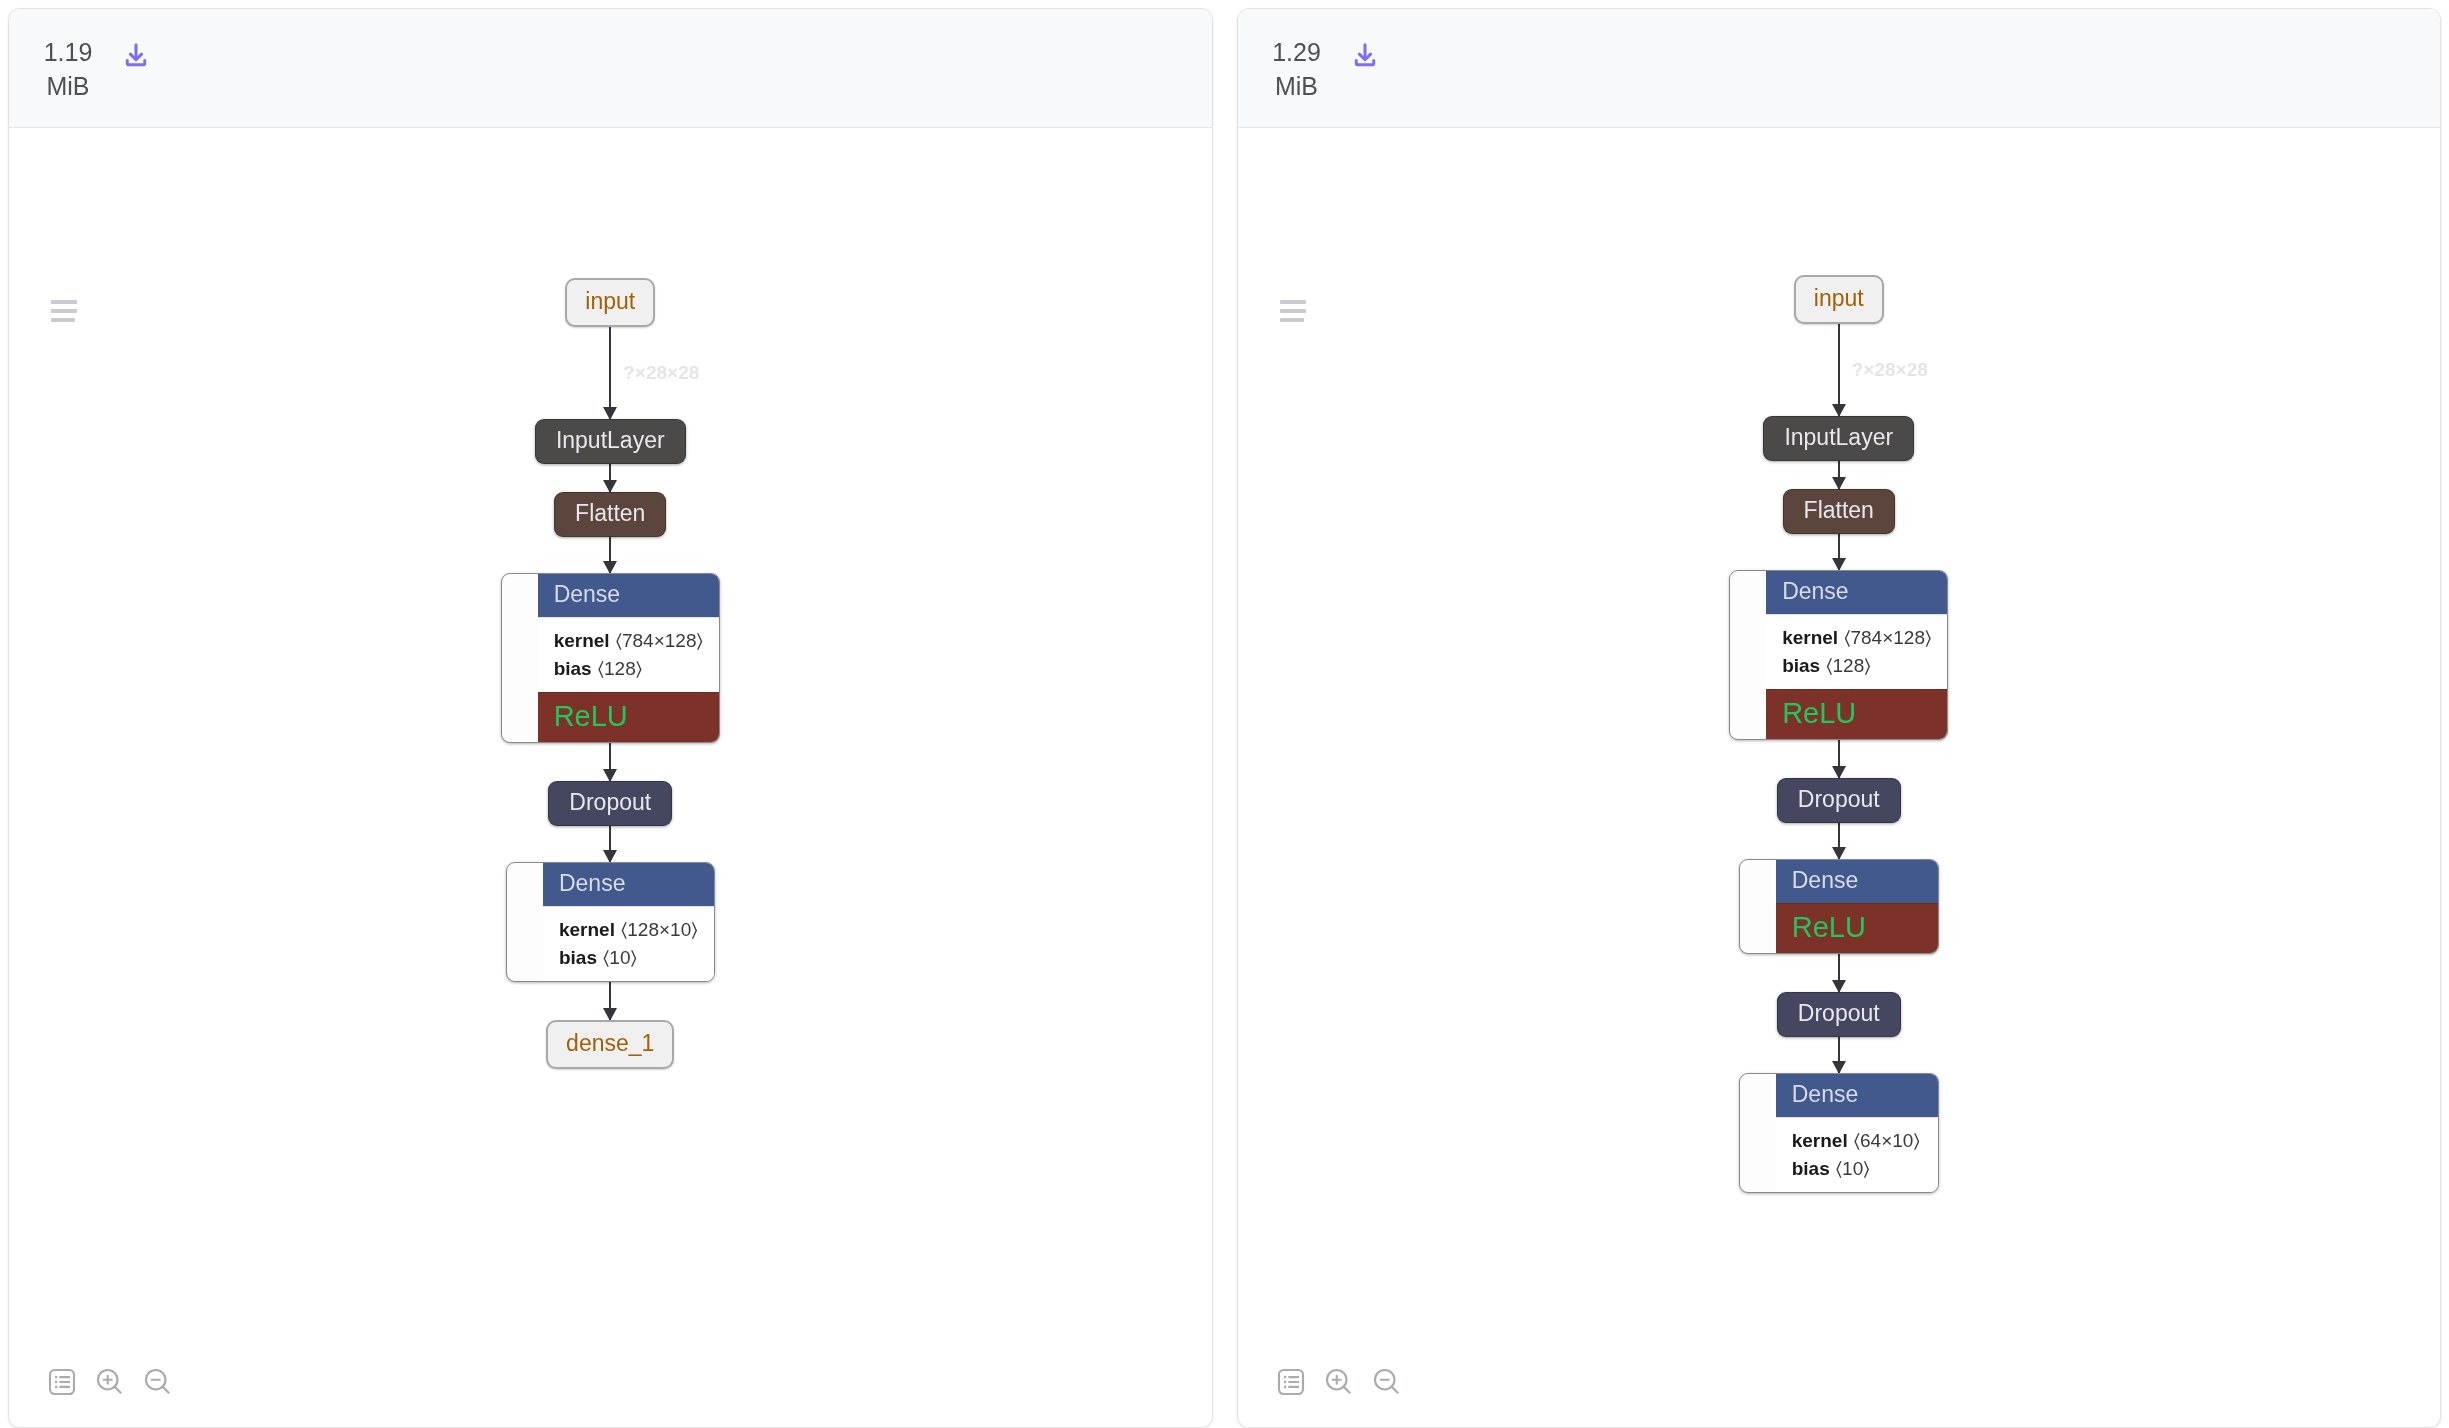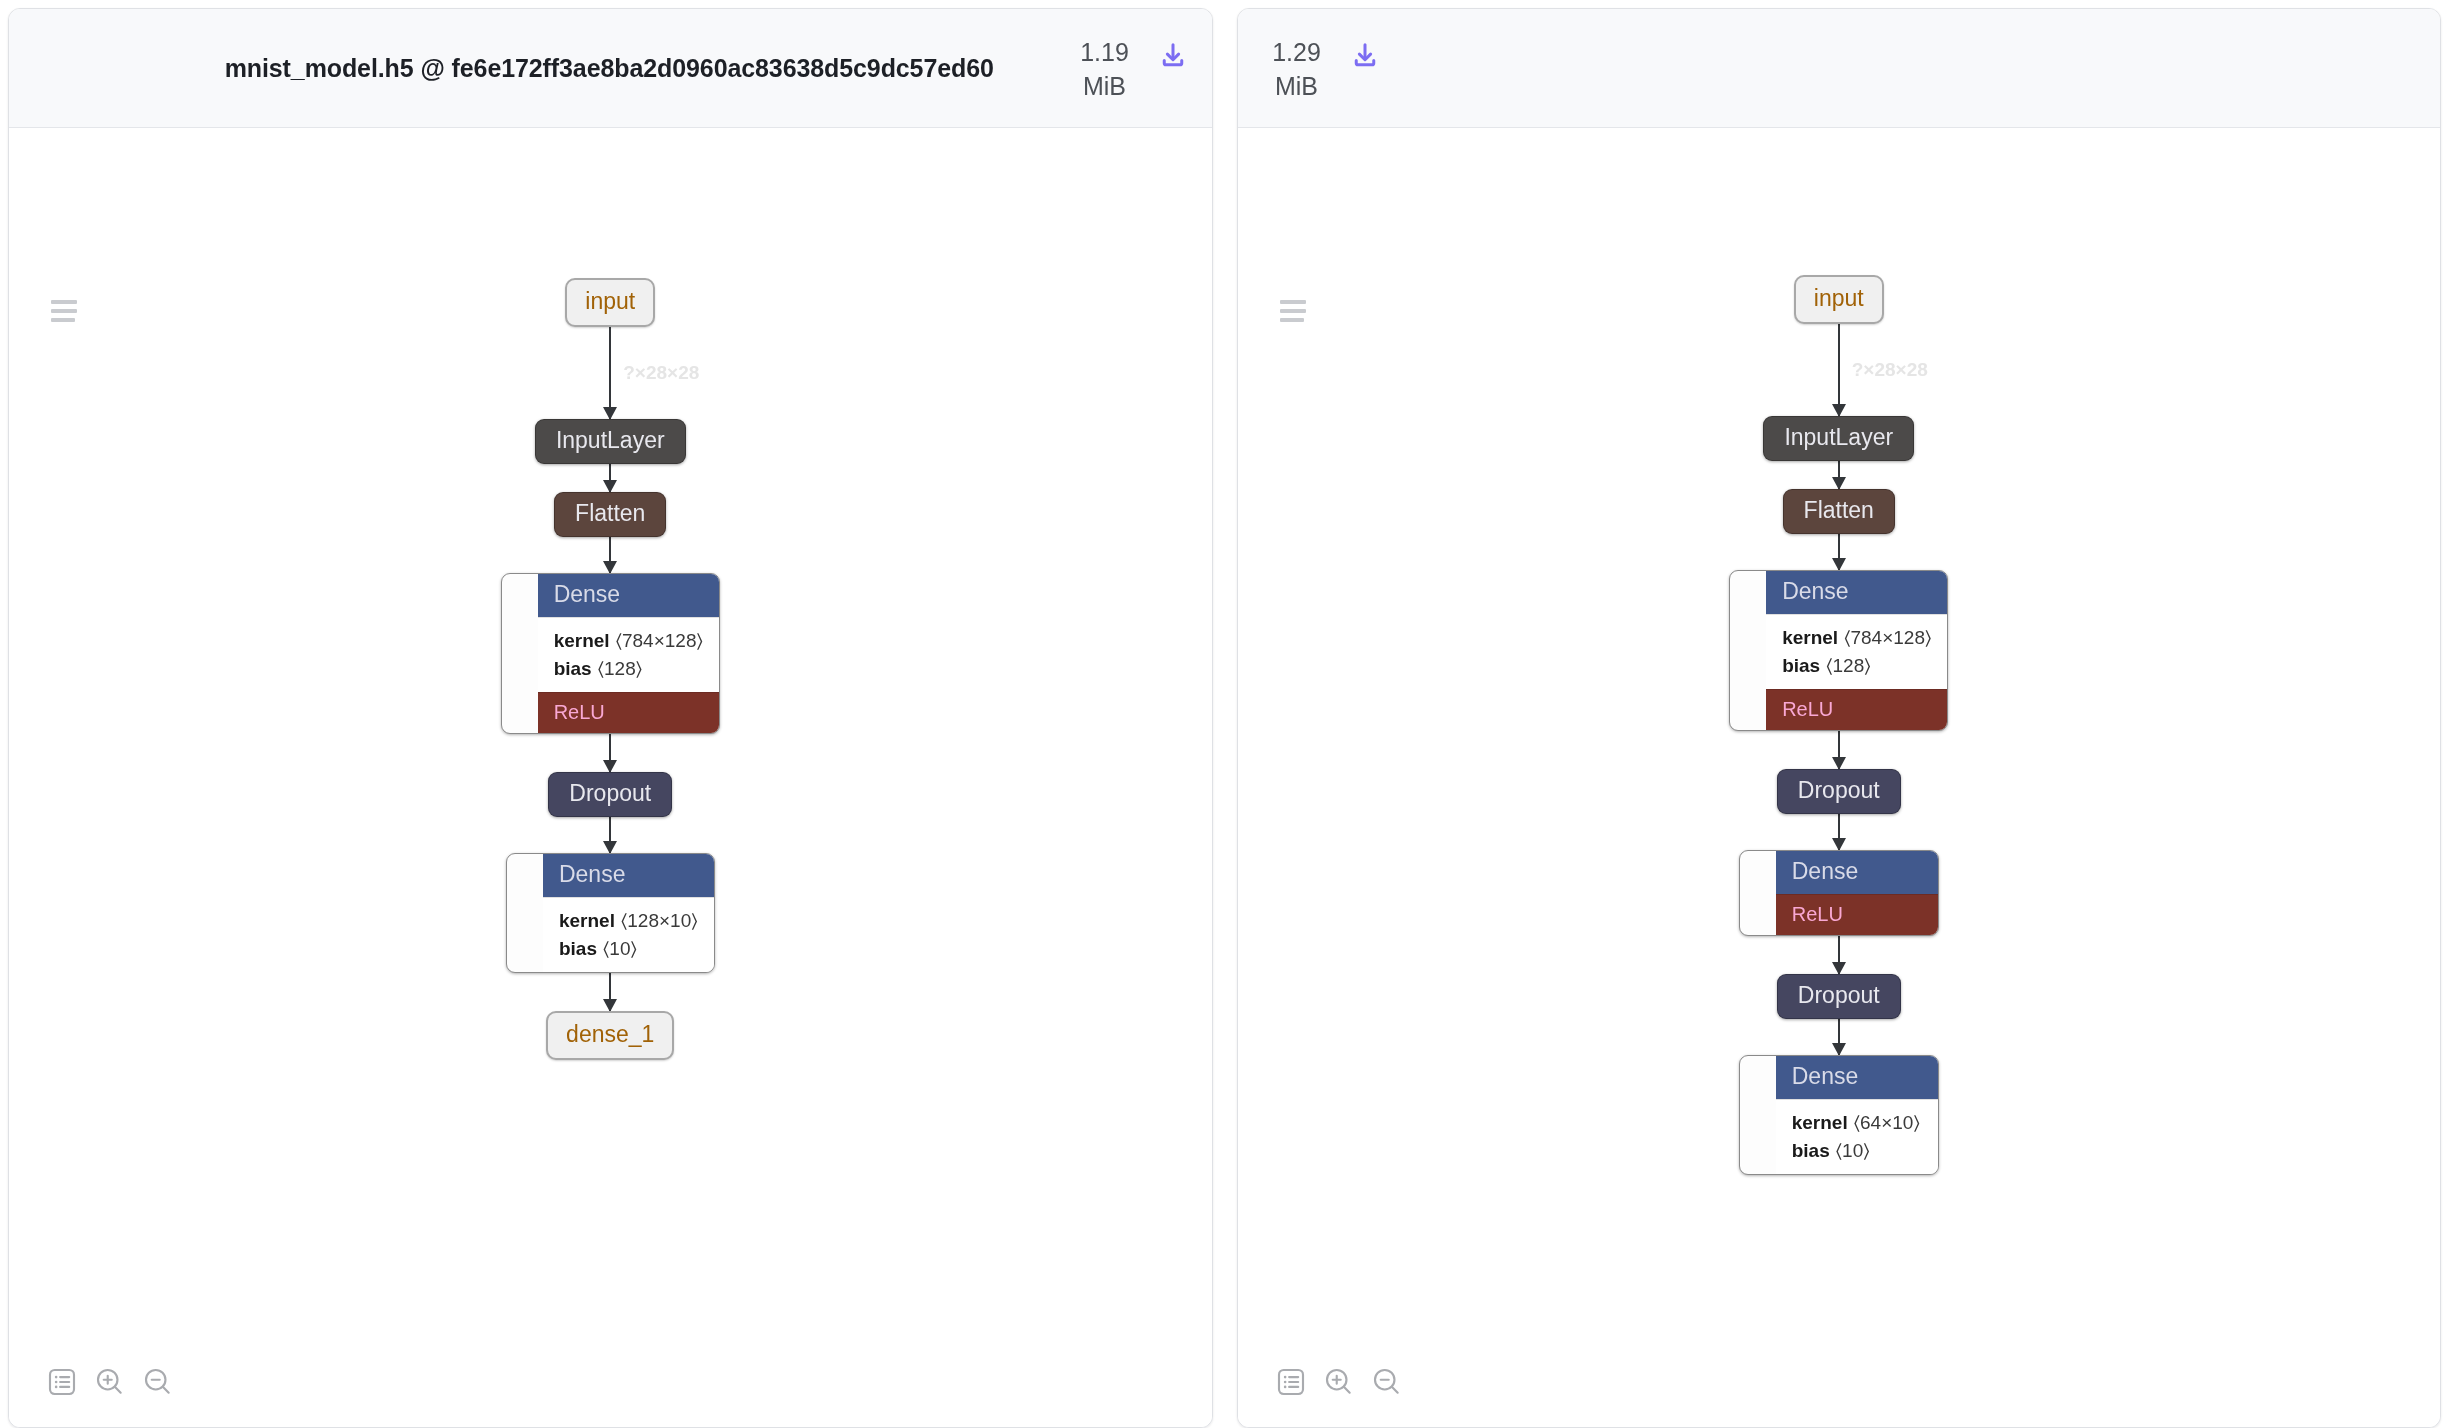--- a/index.html
+++ b/index.html
@@ -175,22 +175,22 @@
   }
   .block-row {
     font-size: 19px;
     color: #1a1a1a;
     line-height: 1.45;
     white-space: nowrap;
   }
   .block-row b { font-weight: 700; }
   .block-row span.dim { color: #3a3a3a; padding-left: 6px; }
   .block-foot {
-    color: #f9a8d4;
-    font-size: 20px;
+    color: #22c55e;
+    font-size: 29px;
     padding: 9px 16px 11px 16px;
     text-align: left;
     border-top: 1px solid rgba(0,0,0,0.12);
   }
 
   
   .edge {
     position: relative;
     width: 2px;
     background: #33363a;
@@ -234,21 +234,20 @@
     display: flex; align-items: center; justify-content: center;
     cursor: pointer;
   }
 </style>
 </head>
 <body>
 
 <div class="workspace" id="workspace">
   <div class="panel">
     <div class="panel-header">
-      <div class="header-title">mnist_model.h5 @ fe6e172ff3ae8ba2d0960ac83638d5c9dc57ed60</div>
       <div class="header-right">
         <div class="header-size">
           <span>1.19</span>
           <span class="unit">MiB</span>
         </div>
         <div class="dl-btn">
             <svg width="30" height="30" viewBox="0 0 24 24" fill="none" stroke="#7c6df2" stroke-width="2.4" stroke-linecap="round" stroke-linejoin="round">
      <path d="M12 3v11"></path>
               <path d="M7.5 10.5 12 15l4.5-4.5"></path>
      <path d="M5 15.5v2.2a1.3 1.3 0 0 0 1.3 1.3h11.4a1.3 1.3 0 0 0 1.3-1.3v-2.2"></path>

